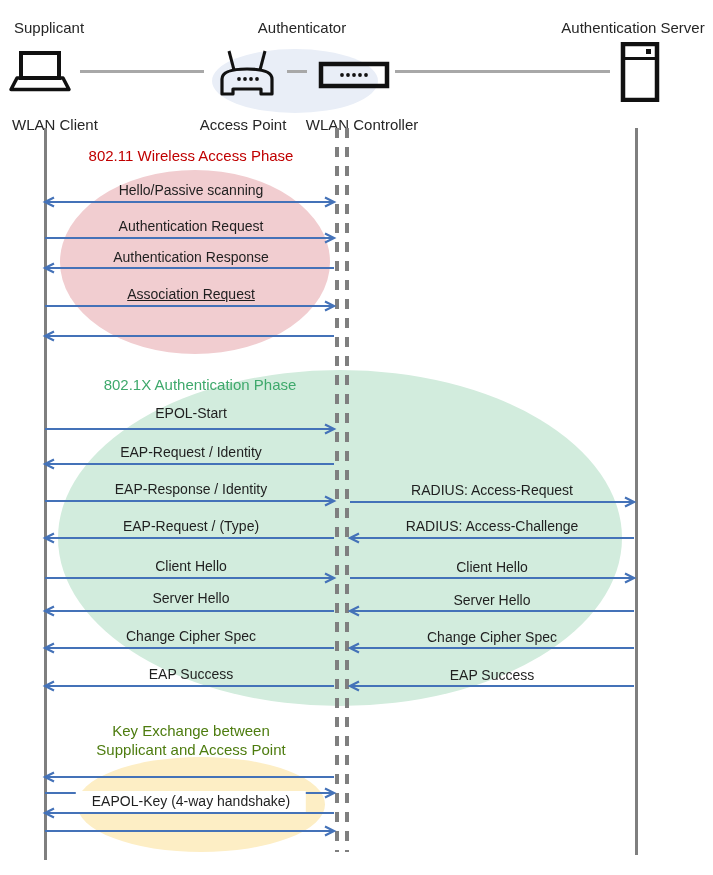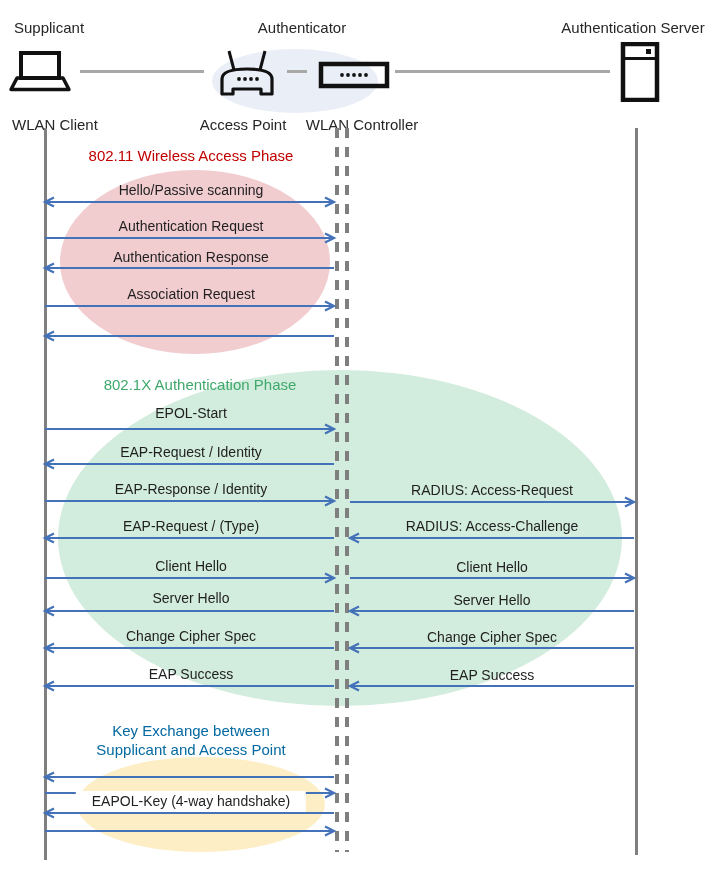--- a/index.html
+++ b/index.html
@@ -93,21 +93,21 @@
   <div class="phase-ellipse" style="left: 58px; top: 370px; width: 564px; height: 336px; background: rgb(210, 236, 221);"></div>
   <div class="phase-ellipse" style="left: 77px; top: 757px; width: 248px; height: 95px; background: rgb(253, 238, 197);"></div>
 
   <div class="lifeline" style="left:44px;height:732px"></div>
   <div class="dash-line" style="left:335px"></div>
   <div class="dash-line" style="left:345px"></div>
   <div class="lifeline" style="left:635px;height:727px"></div>
 
   <div class="phase-title" style="left: 191px; top: 146px; color: rgb(192, 0, 0);">802.11 Wireless Access Phase</div>
   <div class="phase-title" style="left: 200px; top: 375px; color: rgb(63, 169, 108);">802.1X Authentication Phase</div>
-  <div class="phase-title" style="left: 191px; top: 721px; color: #0369a1;">Key Exchange between
+  <div class="phase-title" style="left: 191px; top: 721px; color: #4d7c0f;">Key Exchange between
 Supplicant and Access Point</div>
 
   <svg id="arrows" width="713" height="875">
       <g>
         <line x1="45" x2="334" y1="202" y2="202" stroke="#4472b8" stroke-width="2"></line>
         <path d="M325 197.5 L334 202 L325 206.5" fill="none" stroke="#4472b8" stroke-width="2.2"></path>
         <path d="M54 197.5 L45 202 L54 206.5" fill="none" stroke="#4472b8" stroke-width="2.2"></path>
       </g>
       <g>
         <line x1="45" x2="334" y1="238" y2="238" stroke="#4472b8" stroke-width="2"></line>
@@ -195,21 +195,21 @@
       </g>
       <g>
         <line x1="45" x2="334" y1="831" y2="831" stroke="#4472b8" stroke-width="2"></line>
         <path d="M325 826.5 L334 831 L325 835.5" fill="none" stroke="#4472b8" stroke-width="2.2"></path>
       </g>
     </svg>
 
 <div class="msg-label" style="left: 191px; top: 180px;">Hello/Passive scanning</div>
     <div class="msg-label" style="left: 191px; top: 216px;">Authentication Request</div>
     <div class="msg-label" style="left: 191px; top: 247px;">Authentication Response</div>
-    <div class="msg-label" style="left: 191px; top: 284px;">Association Request</div>
+    <div class="msg-label" style="left: 191px; top: 284px; text-decoration: underline;">Association Request</div>
     <div class="msg-label" style="left: 191px; top: 403px;">EPOL-Start</div>
     <div class="msg-label" style="left: 191px; top: 442px;">EAP-Request / Identity</div>
     <div class="msg-label" style="left: 191px; top: 479px;">EAP-Response / Identity</div>
     <div class="msg-label" style="left: 492px; top: 480px;">RADIUS: Access-Request</div>
     <div class="msg-label" style="left: 191px; top: 516px;">EAP-Request / (Type)</div>
     <div class="msg-label" style="left: 492px; top: 516px;">RADIUS: Access-Challenge</div>
     <div class="msg-label" style="left: 191px; top: 556px;">Client Hello</div>
     <div class="msg-label" style="left: 492px; top: 557px;">Client Hello</div>
     <div class="msg-label" style="left: 191px; top: 588px;">Server Hello</div>
     <div class="msg-label" style="left: 492px; top: 590px;">Server Hello</div>

